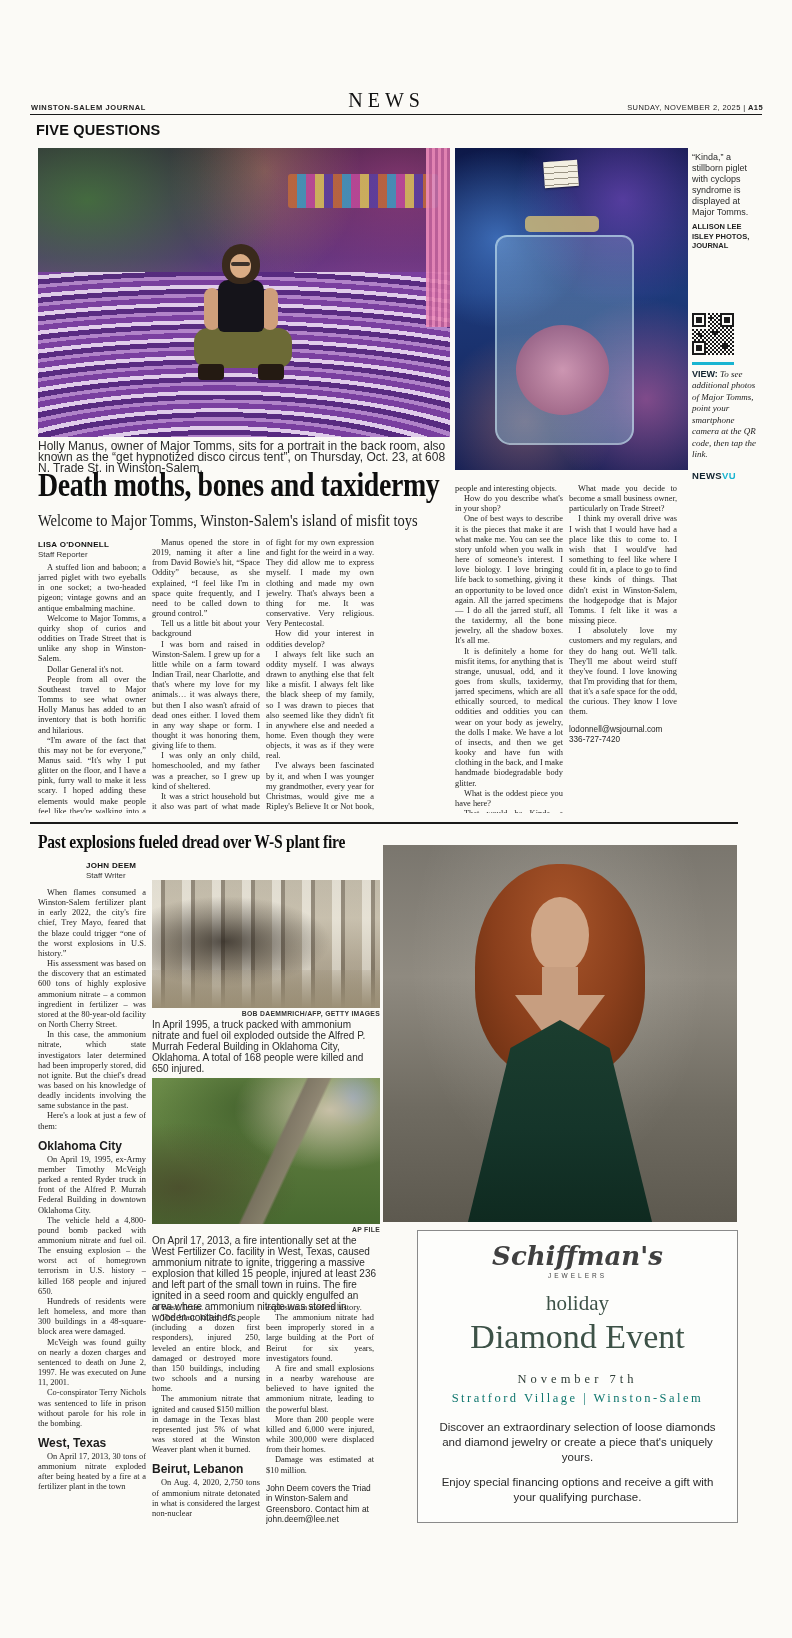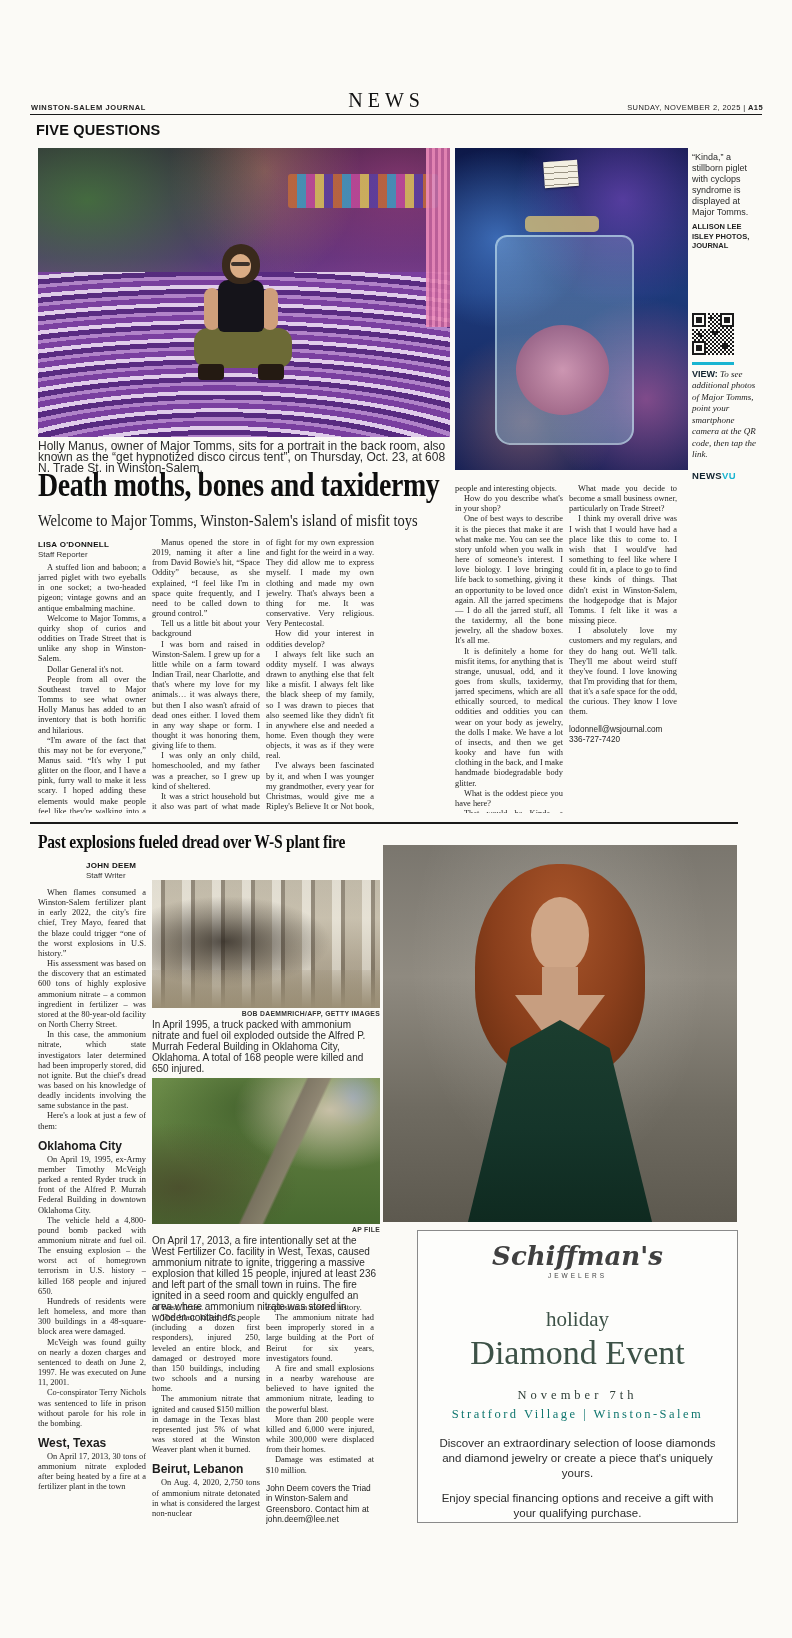--- a/index.html
+++ b/index.html
@@ -134,21 +134,21 @@
   .credit4{left:152px;top:1226px;width:228px;}
   .caption4{left:152px;top:1235px;width:228px;}
   .a2c2{left:152px;top:1303px;width:108px;height:240px;}
   .a2c3{left:266px;top:1303px;width:108px;height:240px;}
 
   
   .adbox{left:417px;top:1230px;width:321px;height:293px;background:#fdfdfb;border:1px solid #8a8a8a;
      display:flex;flex-direction:column;align-items:center;text-align:center;box-sizing:border-box;padding-top:10px;}
   .ad-brand{font:bold italic 26px "DejaVu Serif",serif;color:#404040;}
   .ad-brand-sub{font:6.5px "Liberation Sans",sans-serif;letter-spacing:3px;color:#444;margin-top:1px;}
-  .ad-holiday{font:21px "Liberation Serif",serif;color:#3d5247;margin-top:28px;}
+  .ad-holiday{font:21px "Liberation Serif",serif;color:#3d5247;margin-top:12px;}
   .ad-event{font:34px "Liberation Serif",serif;color:#3d5247;margin-top:2px;}
   .ad-date{font:12.5px "Liberation Serif",serif;letter-spacing:4px;color:#2e3d36;margin-top:16px;}
   .ad-place{font:12.5px "Liberation Serif",serif;letter-spacing:2.5px;color:#0f766e;margin-top:4px;}
   .ad-body{font:11.5px/15px "Liberation Sans",sans-serif;color:#2b2b2b;margin:14px 18px 0 18px;}
   .ad-body2{margin-top:10px;}
 </style>
 </head>
 <body>
 
 <div class="page">

